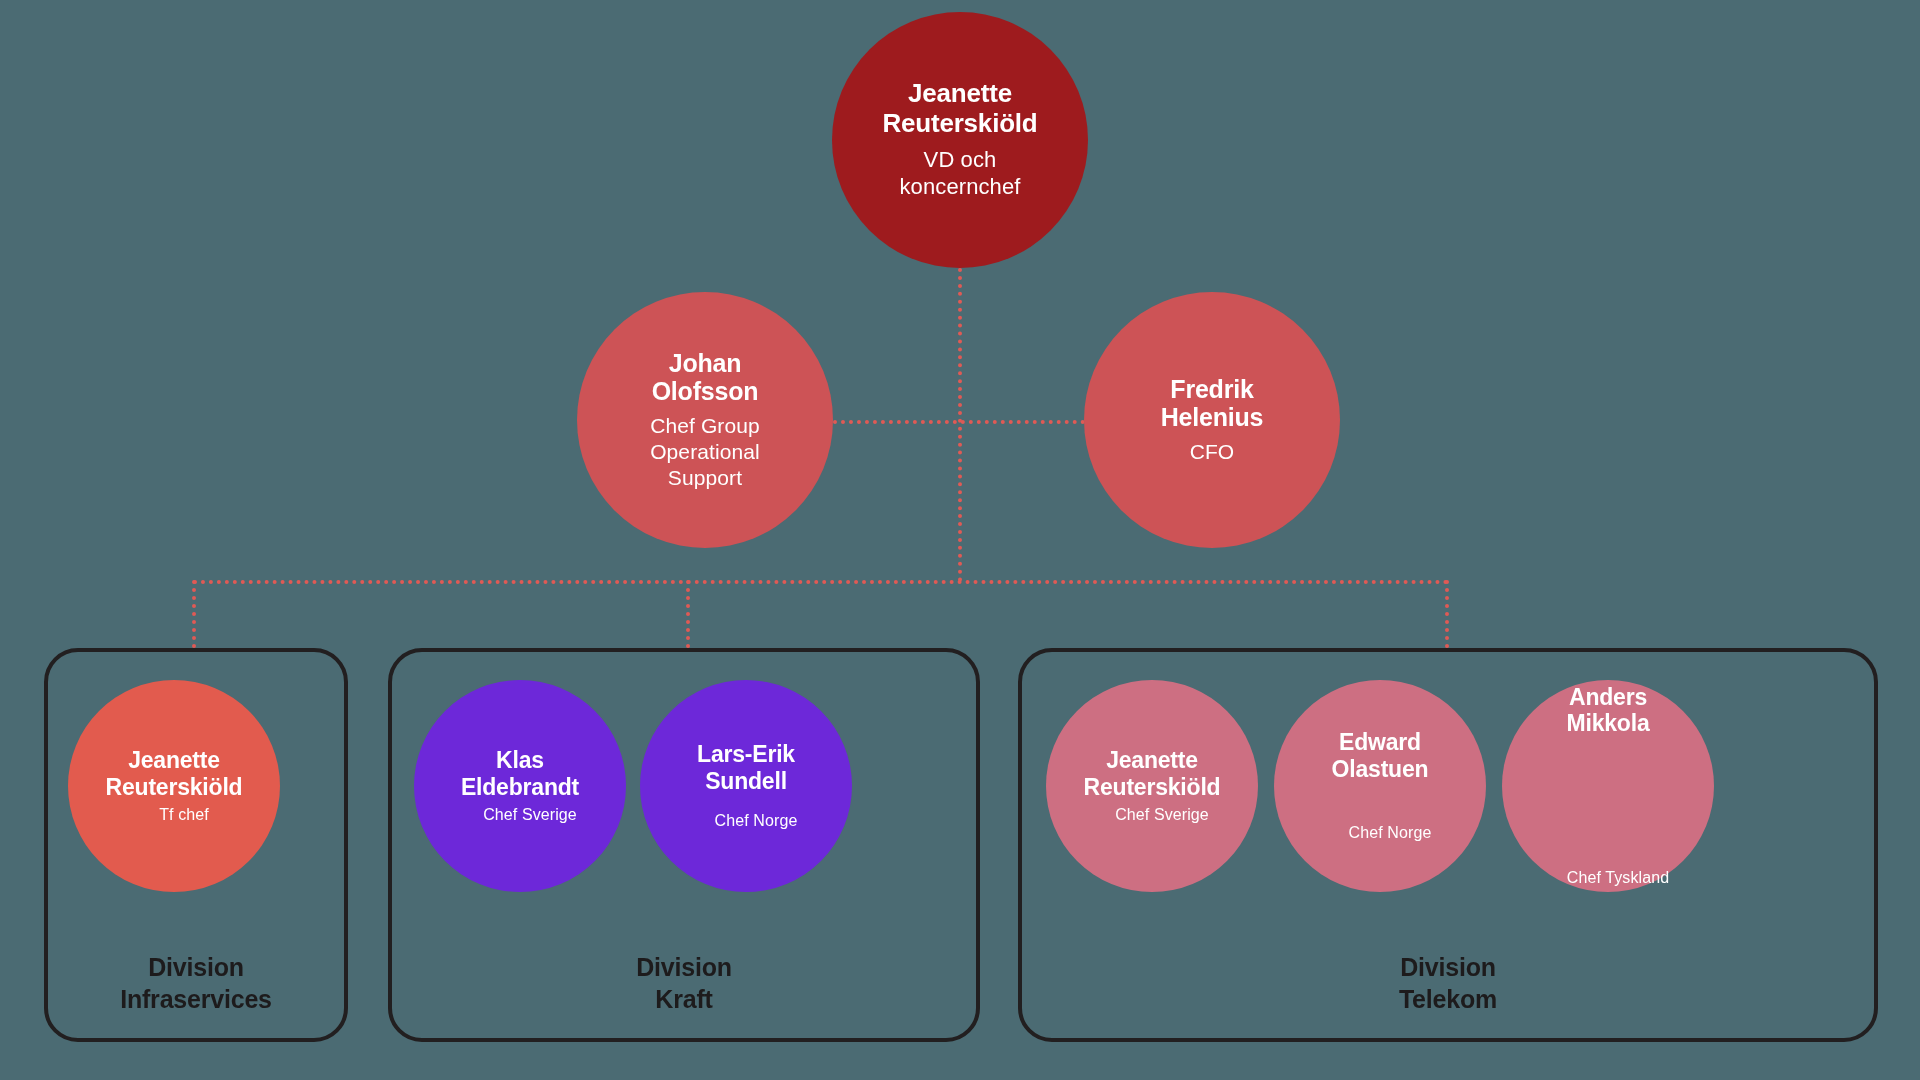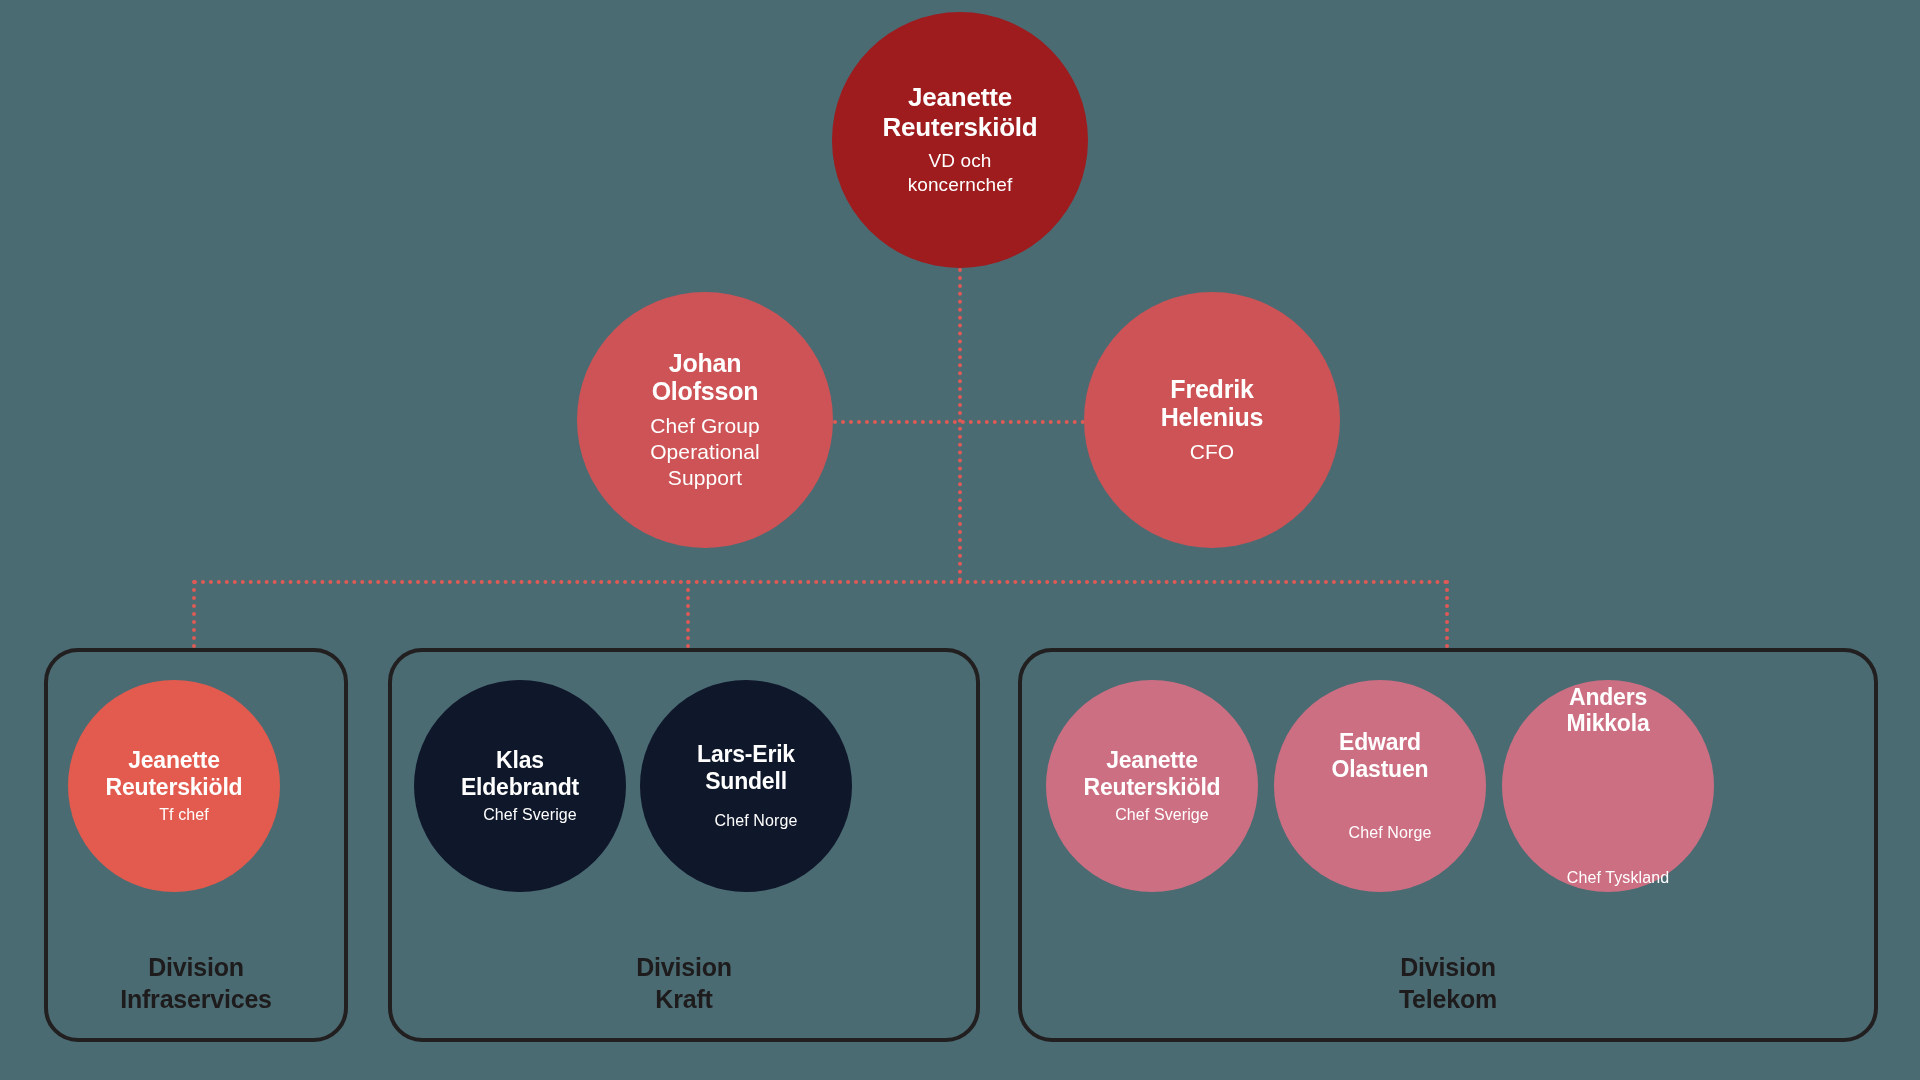--- a/index.html
+++ b/index.html
@@ -56,32 +56,32 @@
   .node .rl {
     font-weight: 400;
     line-height: 1.25;
     margin-top: 7px;
     letter-spacing: 0.1px;
   }
 
   
   .lvl1 { background: #9e1b1e; }
   .lvl1 .nm { font-size: 26px; }
-  .lvl1 .rl { font-size: 19px; }
+  .lvl1 .rl { font-size: 22px; }
 
   
   .lvl2 { background: #cd5356; }
   .lvl2 .nm { font-size: 25px; }
   .lvl2 .rl { font-size: 21px; }
 
   
   .divnode .nm { font-size: 23px; }
   .divnode .rl { font-size: 16px; margin-top: 5px; margin-left: 20px; }
   .c-infra  { background: #e25b4e; }
-  .c-kraft  { background: #0f172a; }
+  .c-kraft  { background: #6d28d9; }
   .c-telek  { background: #cd6f82; }
 
   
   .divbox {
     position: absolute;
     border: 4px solid #221f20;
     border-radius: 34px;
     box-sizing: border-box;
   }
   .divlabel {

